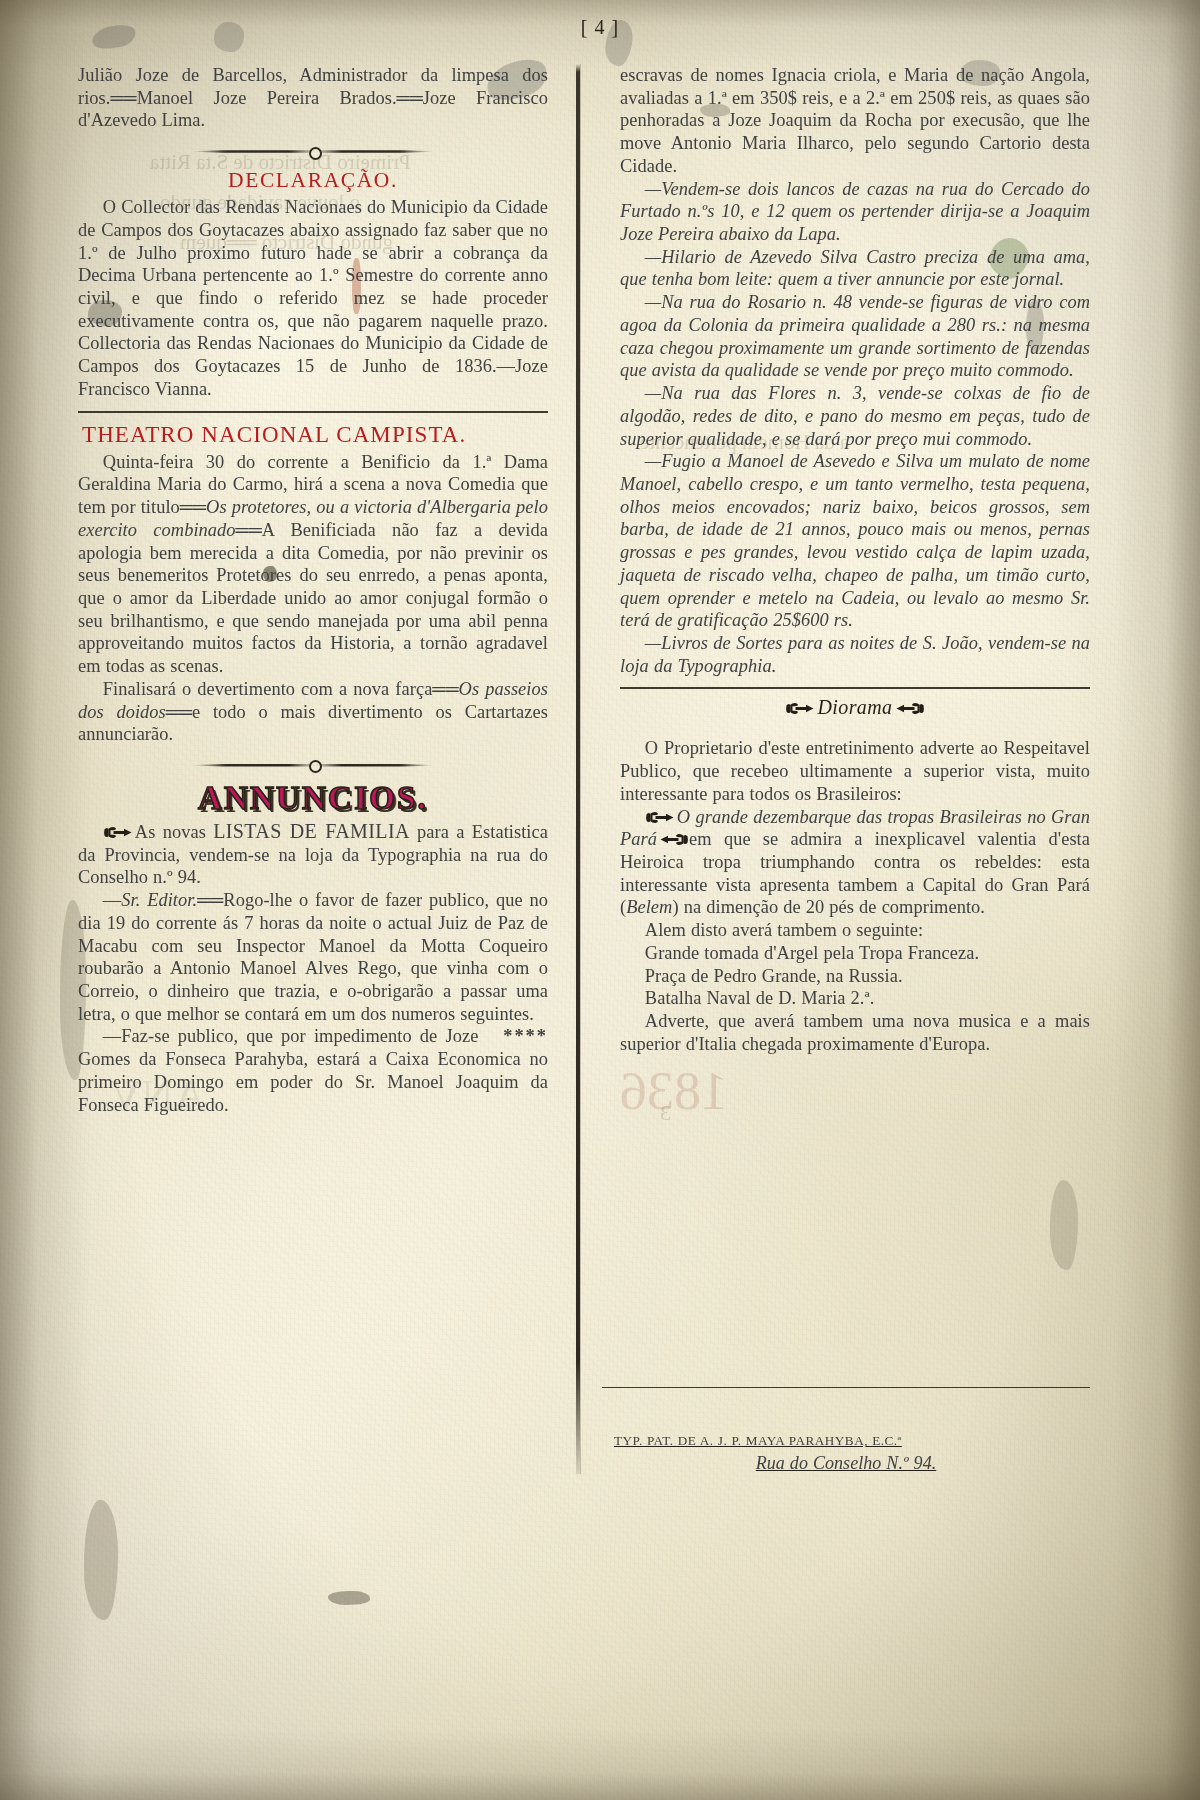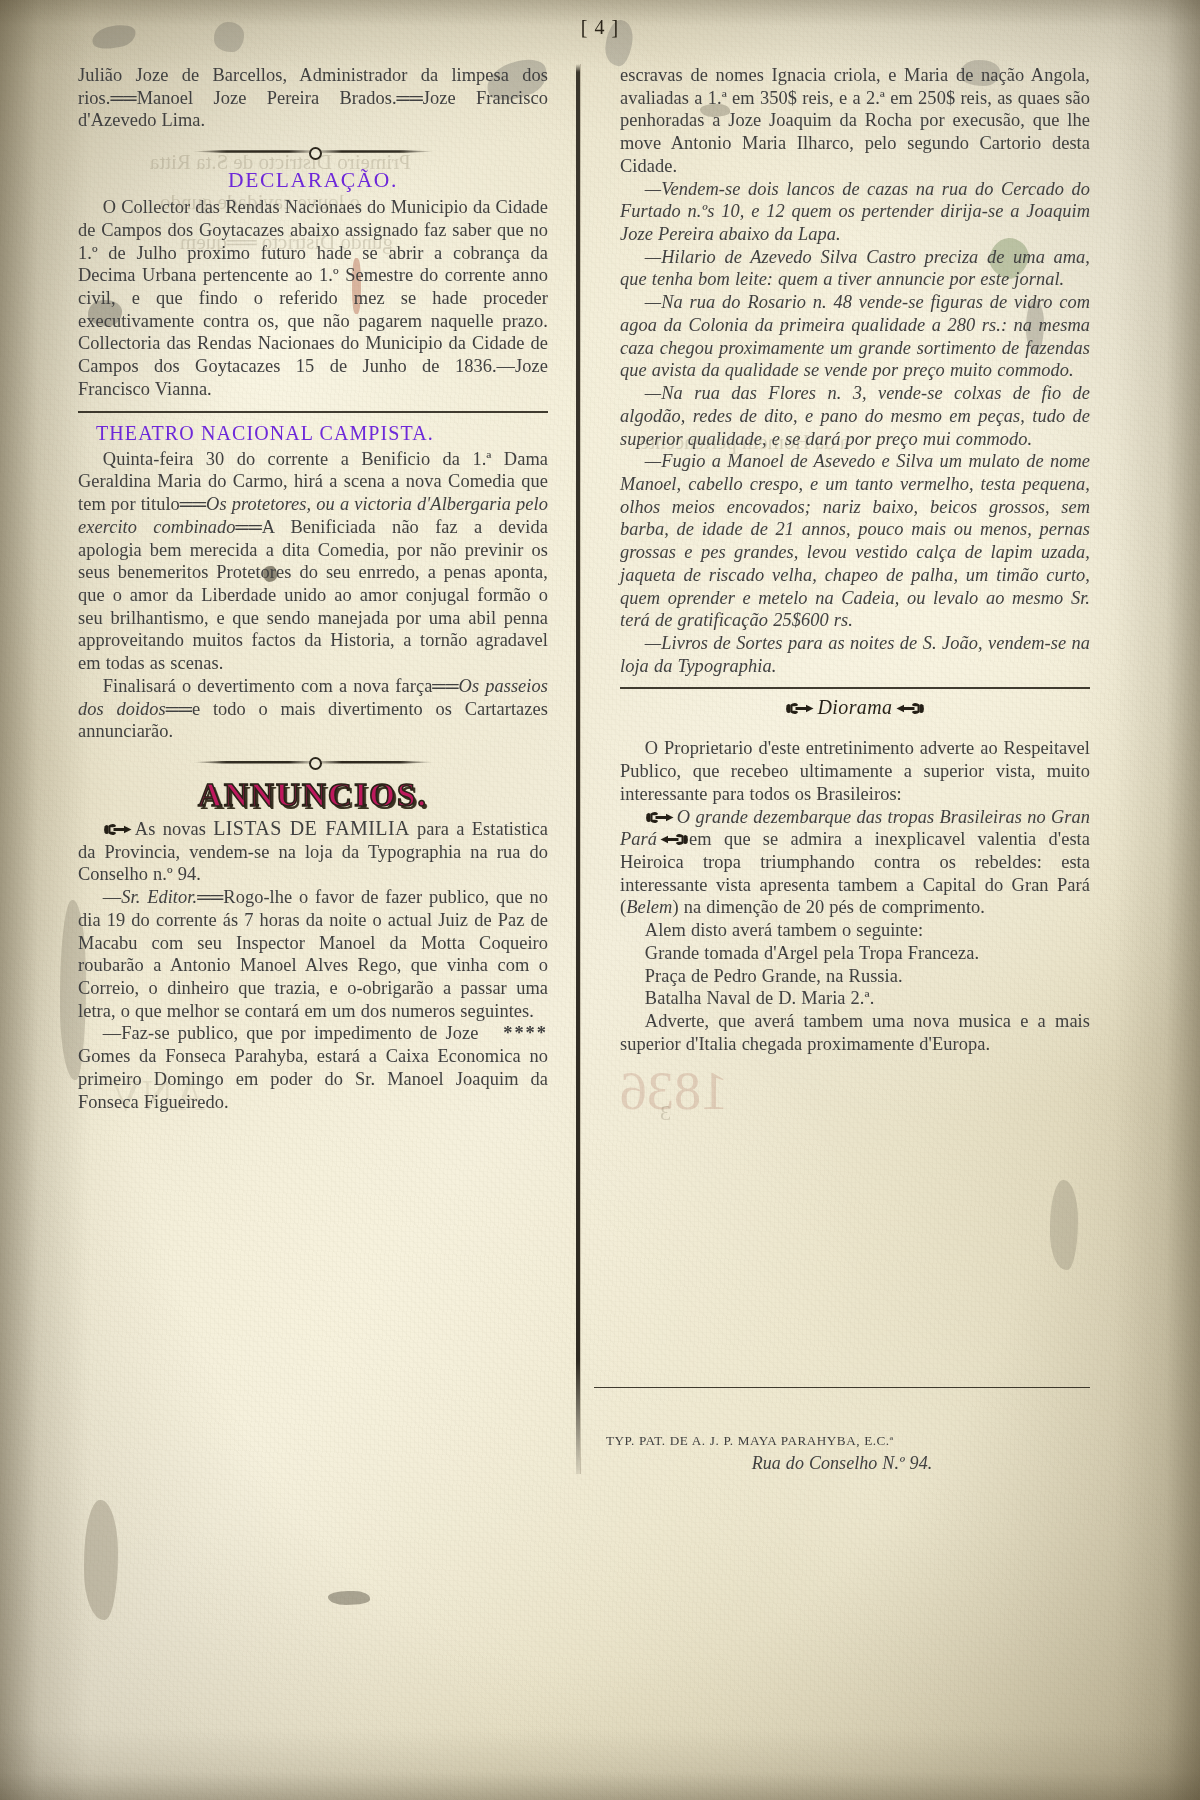--- a/index.html
+++ b/index.html
@@ -130,27 +130,27 @@
     letter-spacing: 0.4px;
     margin-top: 45px;
   }
 
   h2.sec-head {
     margin: 9px 0 3px 0;
     font-size: 21.5px;
     font-weight: normal;
     text-align: center;
     letter-spacing: 1.6px;
-    color: #6d28d9;
+    color: #b91c1c;
   }
   h2.sec-head.left-head {
     text-align: left;
     letter-spacing: 1.1px;
-    font-size: 20px;
-    margin-left: 18px;
+    font-size: 23px;
+    margin-left: 4px;
   }
 
   
   .orn {
     position: relative;
     height: 16px;
     margin: 11px auto 7px auto;
     width: 240px;
   }
   .orn::before {
@@ -221,21 +221,21 @@
     font-style: italic;
     margin: 6px 0 18px 0;
     letter-spacing: 0.4px;
   }
 
   .stars { letter-spacing: 2px; font-weight: bold; }
 
   .colophon {
     position: absolute;
     bottom: 0;
-    left: 0; right: 0;
+    left: 8px; right: 0; text-decoration: underline;
   }
   .colophon .c1 {
     font-size: 13.2px;
     letter-spacing: 0.5px;
     text-align: left;
     text-indent: 0;
     padding-left: 12px;
   }
   .colophon .c2 {
     font-size: 18px;

